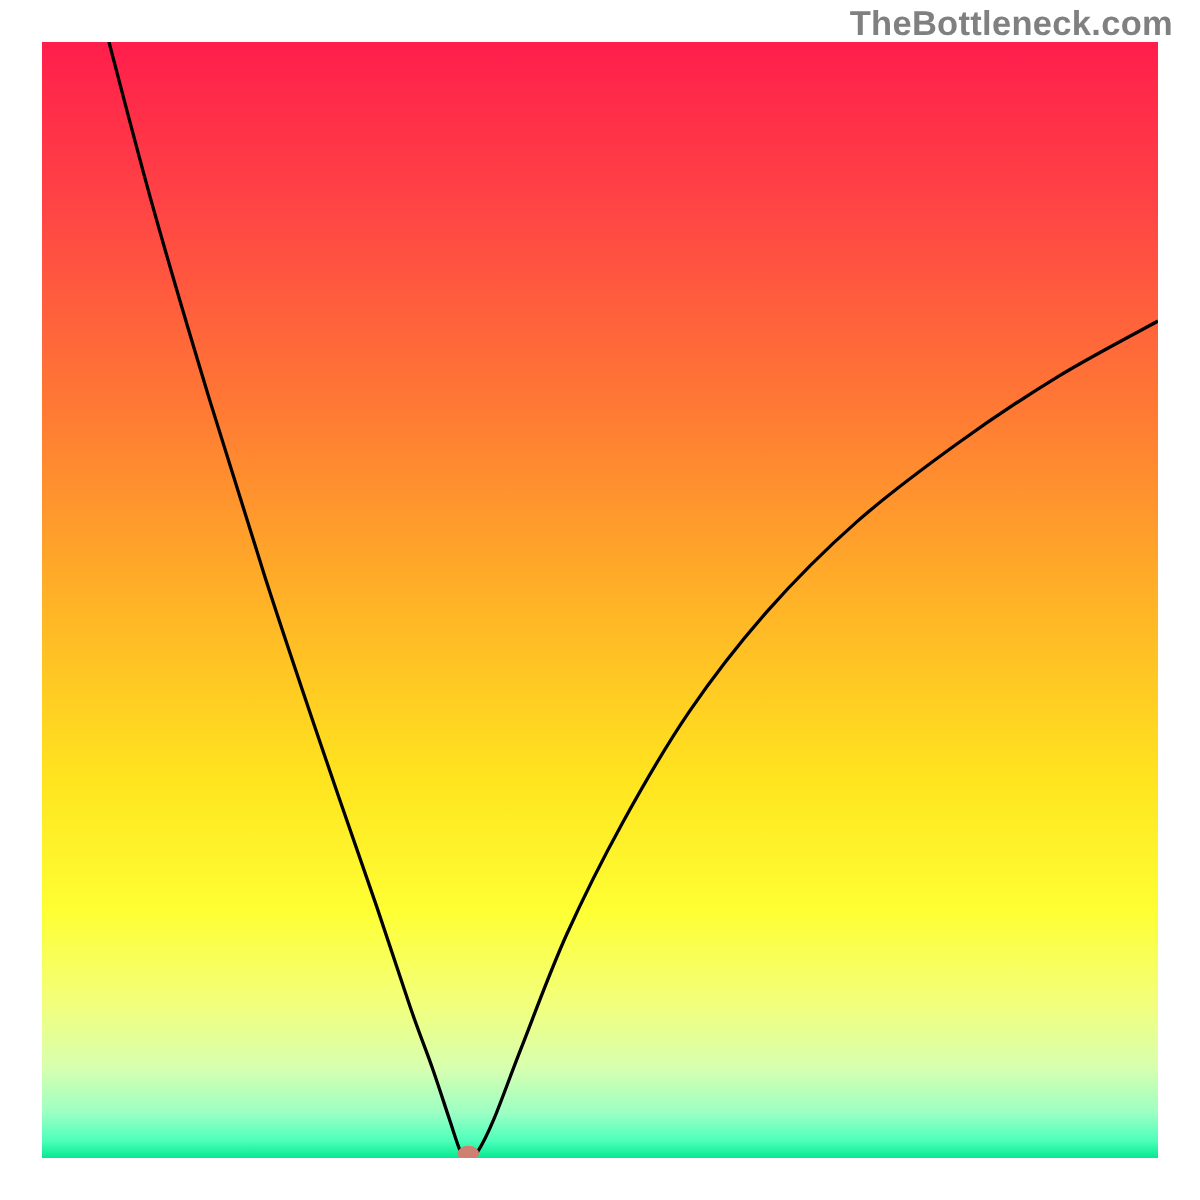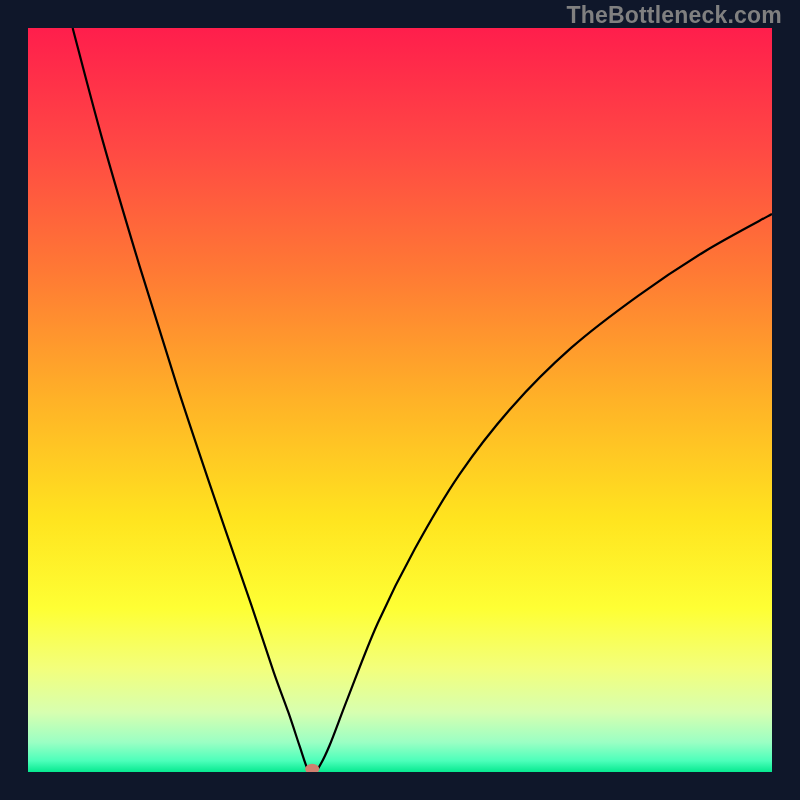--- a/index.html
+++ b/index.html
@@ -10,21 +10,21 @@
     overflow: hidden;
     background: #000;
     font-family: Arial, Helvetica, sans-serif;
   }
   .frame {
     position: absolute;
     top: 0;
     left: 0;
     width: 800px;
     height: 800px;
-    background: #0f172a;
+    background: #ffffff;
   }
   .watermark {
     position: absolute;
     top: 2px;
     right: 18px;
     font-size: 23px;
     font-weight: 600;
     color: #808080;
     letter-spacing: 0.2px;
   }

